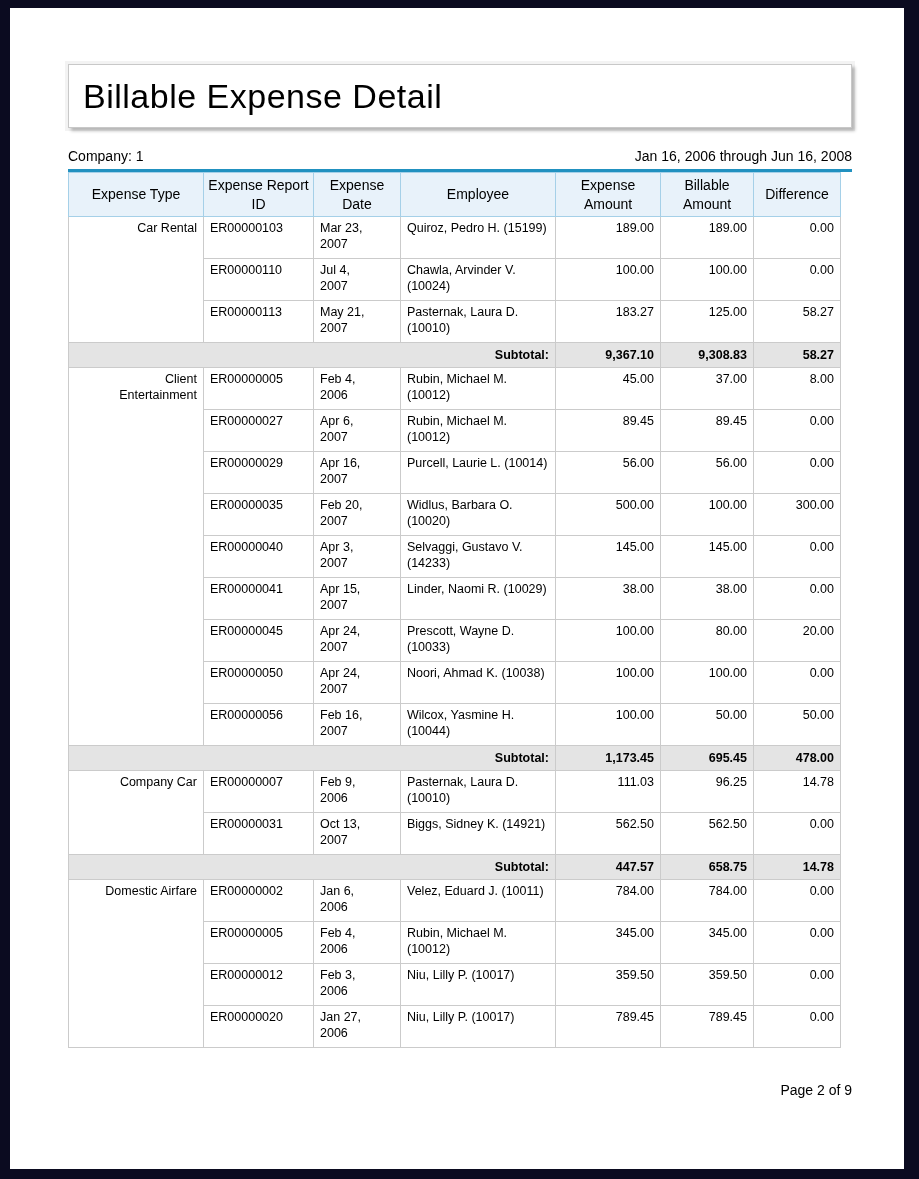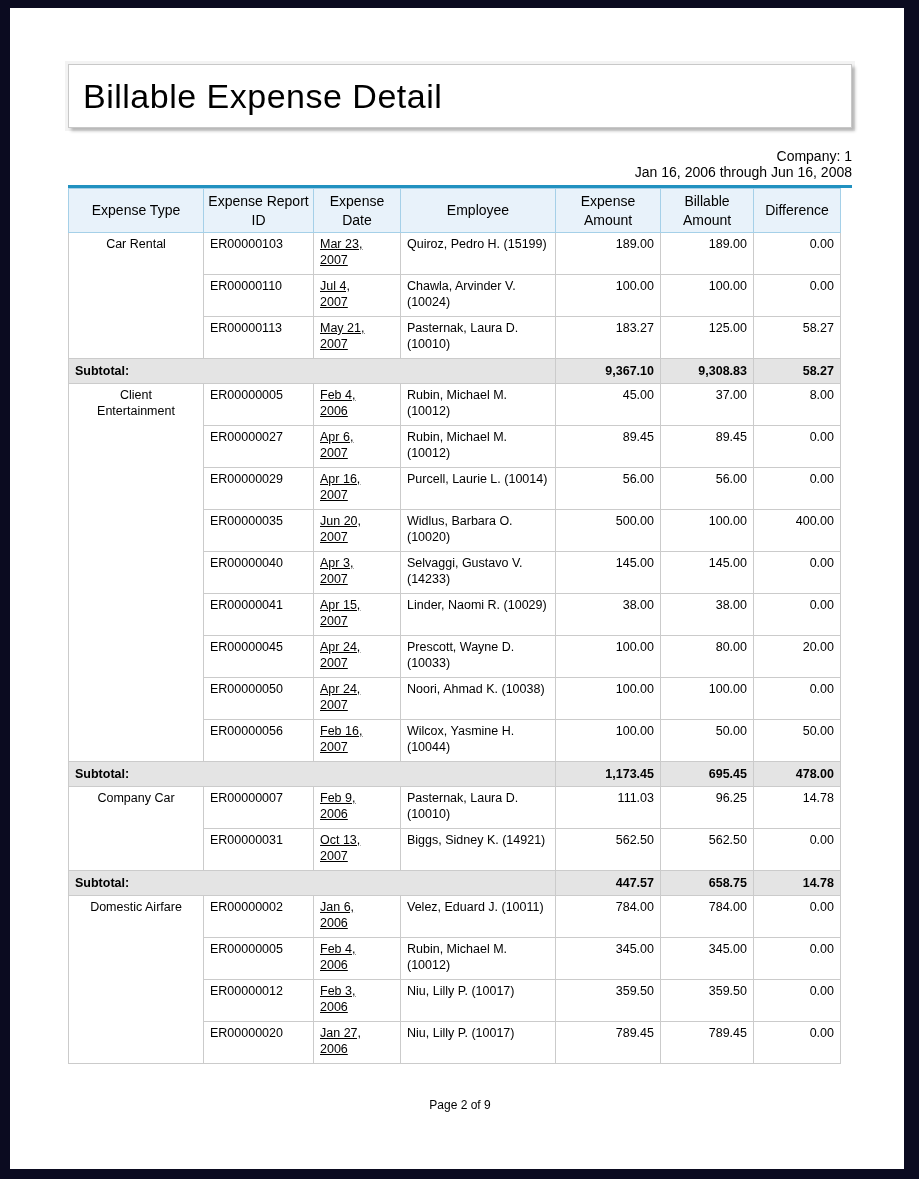--- a/index.html
+++ b/index.html
@@ -44,21 +44,20 @@
     letter-spacing: 0.5px;
   }
   .subheader {
     margin-top: 20px;
     display: flex;
     justify-content: space-between;
     align-items: flex-end;
     font-size: 14px;
     padding-bottom: 5px;
     border-bottom: 3px solid #2191c0;
-    flex-direction: column;
   }
   table.report {
     border-collapse: collapse;
     table-layout: fixed;
     width: 772px;
     font-size: 12.5px;
   }
   table.report th {
     background: #e8f2fa;
     border: 1px solid #a5d0e8;
@@ -73,36 +72,36 @@
   }
   table.report td {
     border: 1px solid #cbcbcb;
     vertical-align: top;
     padding: 3px 6px;
     box-sizing: border-box;
     height: 42px;
     line-height: 1.3;
     background: #ffffff;
   }
-  td.group-cell { text-align: center; }
+  td.group-cell { text-align: right; }
   td.group-cell .group-inner { display: inline-block; max-width: 108px; }
-  td.date-cell .date-inner { display: inline-block; max-width: 56px; text-decoration: underline; }
+  td.date-cell .date-inner { display: inline-block; max-width: 56px; }
   td.num { text-align: right; }
   tr.subtotal-row td {
     background: #e4e4e4;
     font-weight: bold;
     height: 25px;
     vertical-align: middle;
     padding: 2px 6px;
   }
-  td.subtotal-label { }
+  td.subtotal-label { text-align: right; }
   .footer {
     margin-top: 34px;
-    text-align: center;
-    font-size: 12px;
+    text-align: right;
+    font-size: 14px;
   }
 </style>
 </head>
 <body>
 
 <div class="frame">
   <div class="page">
 
     <div class="title-box">
       <h1>Billable Expense Detail</h1>
@@ -188,25 +187,25 @@
         <tr class="row">
           <td>ER00000029</td>
           <td class="date-cell"><span class="date-inner">Apr 16, 2007</span></td>
           <td>Purcell, Laurie L. (10014)</td>
           <td class="num">56.00</td>
           <td class="num">56.00</td>
           <td class="num">0.00</td>
         </tr>
         <tr class="row">
           <td>ER00000035</td>
-          <td class="date-cell"><span class="date-inner">Jun 20, 2007</span></td>
+          <td class="date-cell"><span class="date-inner">Feb 20, 2007</span></td>
           <td>Widlus, Barbara O. (10020)</td>
           <td class="num">500.00</td>
           <td class="num">100.00</td>
-          <td class="num">400.00</td>
+          <td class="num">300.00</td>
         </tr>
         <tr class="row">
           <td>ER00000040</td>
           <td class="date-cell"><span class="date-inner">Apr 3, 2007</span></td>
           <td>Selvaggi, Gustavo V. (14233)</td>
           <td class="num">145.00</td>
           <td class="num">145.00</td>
           <td class="num">0.00</td>
         </tr>
         <tr class="row">

